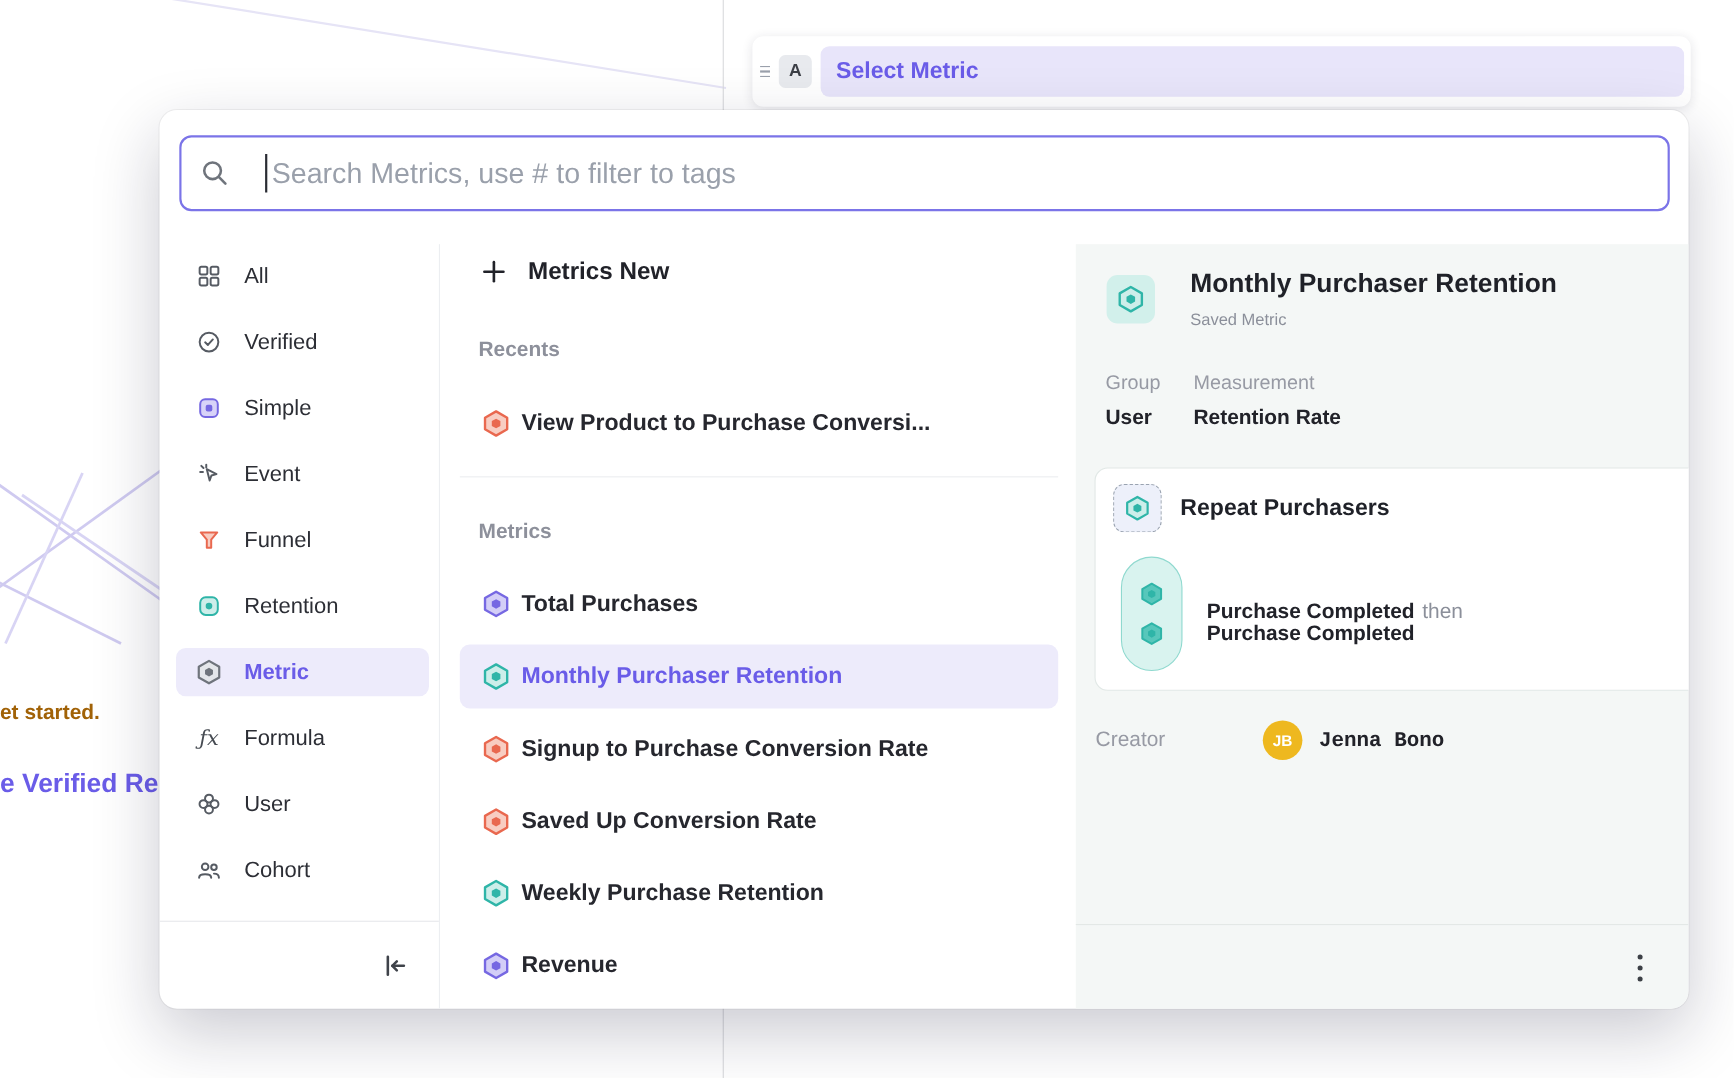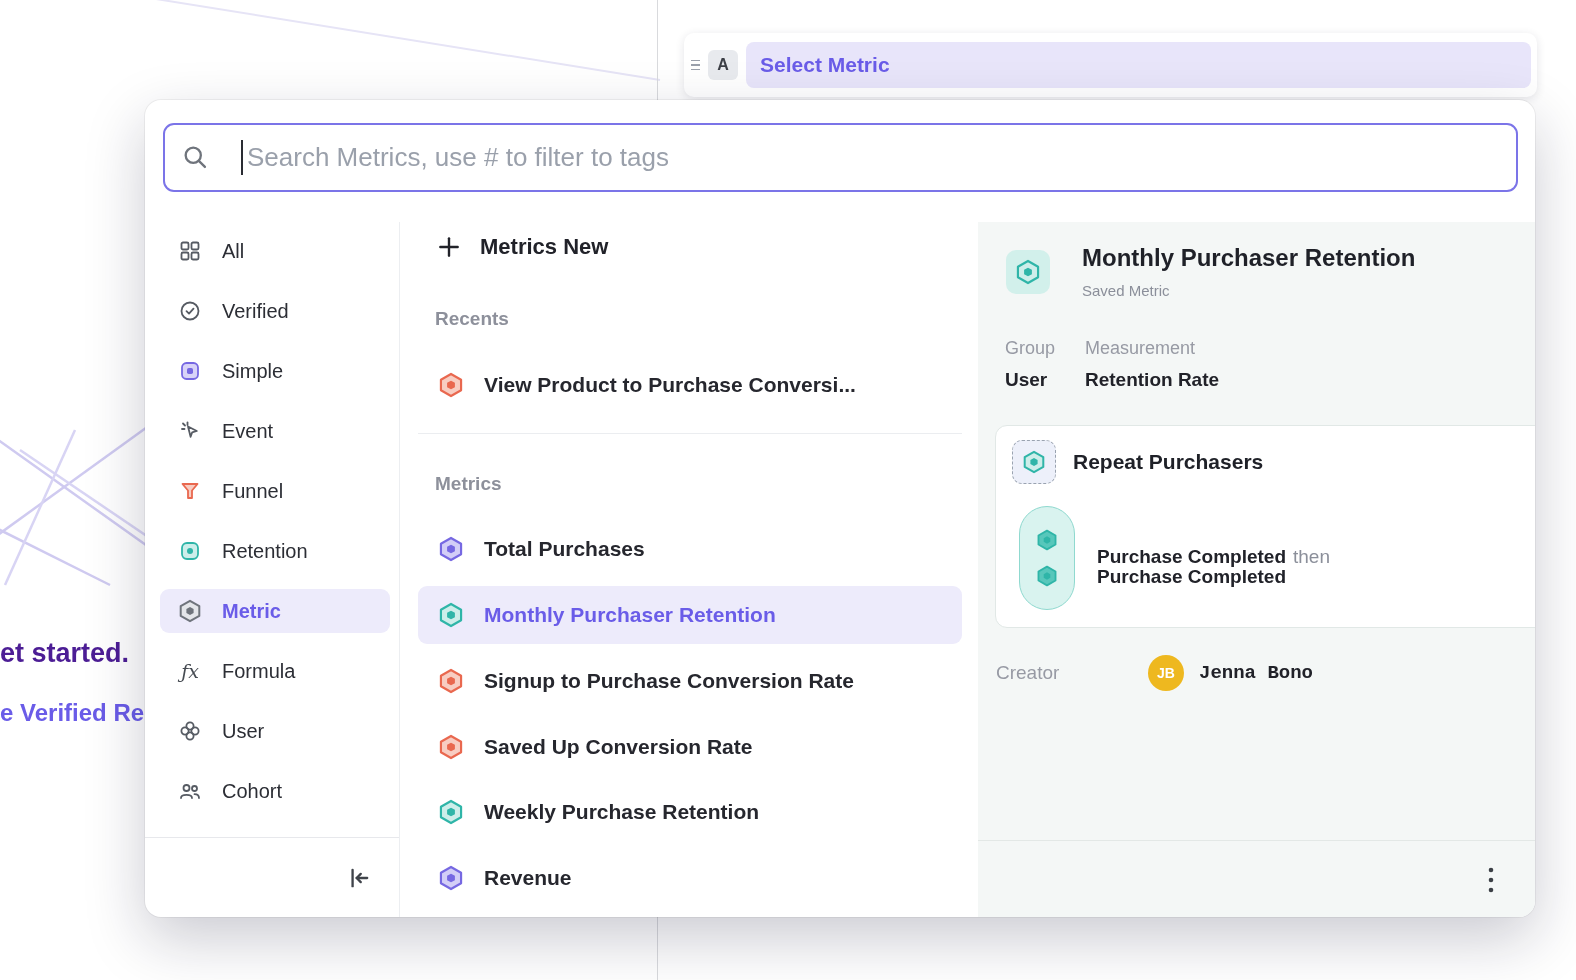--- a/index.html
+++ b/index.html
@@ -10,21 +10,21 @@
     --divider:#e7e8ec; --select-pill-bg:#e8e5fa;
   }
   *{margin:0;padding:0;box-sizing:border-box;}
   html,body{width:1576px;height:980px;}
   body{position:relative;overflow:hidden;background:#fff;
        font-family:"Liberation Sans","DejaVu Sans",sans-serif;color:var(--text-dark);}
 
   
   .bg-decor{position:absolute;left:0;top:0;z-index:0;}
   .v-divider{position:absolute;left:657px;top:0;width:1px;height:980px;background:#d9dadd;z-index:1;}
-  .bg-headline{position:absolute;left:0px;top:638px;font-size:27px;font-weight:800;color:#4c1d95;z-index:1;white-space:nowrap;}
+  .bg-headline{position:absolute;left:0px;top:638px;font-size:19px;font-weight:800;color:#a16207;z-index:1;white-space:nowrap;}
   .bg-link{position:absolute;left:0px;top:699px;font-size:24px;font-weight:600;color:var(--accent);z-index:1;white-space:nowrap;}
 
   
   .metric-bar{position:absolute;left:684px;top:33px;width:853px;height:64px;background:#fff;
               border-radius:10px;box-shadow:0 2px 10px rgba(30,30,60,.12);z-index:4;
               display:flex;align-items:center;padding:0 6px 0 4px;}
   .drag-handle{width:14px;height:64px;display:flex;flex-direction:column;justify-content:center;gap:3px;align-items:center;margin-right:6px;}
   .drag-handle i{display:block;width:9px;height:1.5px;background:#9aa0ab;}
   .bar-badge{width:30px;height:30px;border-radius:6px;background:#e8eaee;color:#3c3f46;
              font-size:16px;font-weight:700;display:flex;align-items:center;justify-content:center;flex:none;}
@@ -62,21 +62,21 @@
   .side-footer{position:absolute;left:0;right:0;bottom:0;height:80px;border-top:1px solid var(--divider);}
   .collapse-btn{position:absolute;right:26px;top:26px;width:28px;height:28px;cursor:pointer;}
 
   
   .mid-col{width:578px;flex:none;position:relative;}
   .create-row{position:absolute;left:36px;top:12px;display:flex;align-items:center;gap:18px;cursor:pointer;}
   .create-row .lbl{font-size:22px;font-weight:700;color:#212229;}
   .plus-ic{width:26px;height:26px;}
   .section-label{position:absolute;left:35px;font-size:19px;font-weight:600;color:#8d909b;}
   .row{position:absolute;left:18px;width:544px;height:58px;border-radius:9px;display:flex;
-       align-items:center;padding-left:20px;gap:20px;cursor:pointer;}
+       align-items:center;padding-left:20px;gap:10px;cursor:pointer;}
   .row .lbl{font-size:21px;font-weight:700;color:#26272e;white-space:nowrap;}
   .row.selected{background:var(--accent-light);}
   .row.selected .lbl{color:var(--accent);}
   .mid-divider{position:absolute;left:18px;right:16px;top:211px;height:1px;background:#ebedf0;}
   .hex{width:26px;height:26px;flex:none;}
   .hex .outer{stroke-width:2;stroke-linejoin:round;}
   .hex.teal .outer{fill:var(--teal-light);stroke:var(--teal);}   .hex.teal .inner{fill:var(--teal);}
   .hex.red .outer{fill:var(--red-light);stroke:var(--red);}      .hex.red .inner{fill:var(--red);}
   .hex.purple .outer{fill:var(--purple-icon-light);stroke:var(--purple-icon);} .hex.purple .inner{fill:var(--purple-icon);}
   .hex.gray .outer{fill:#e4e6ea;stroke:var(--gray-icon);}        .hex.gray .inner{fill:var(--gray-icon);}

